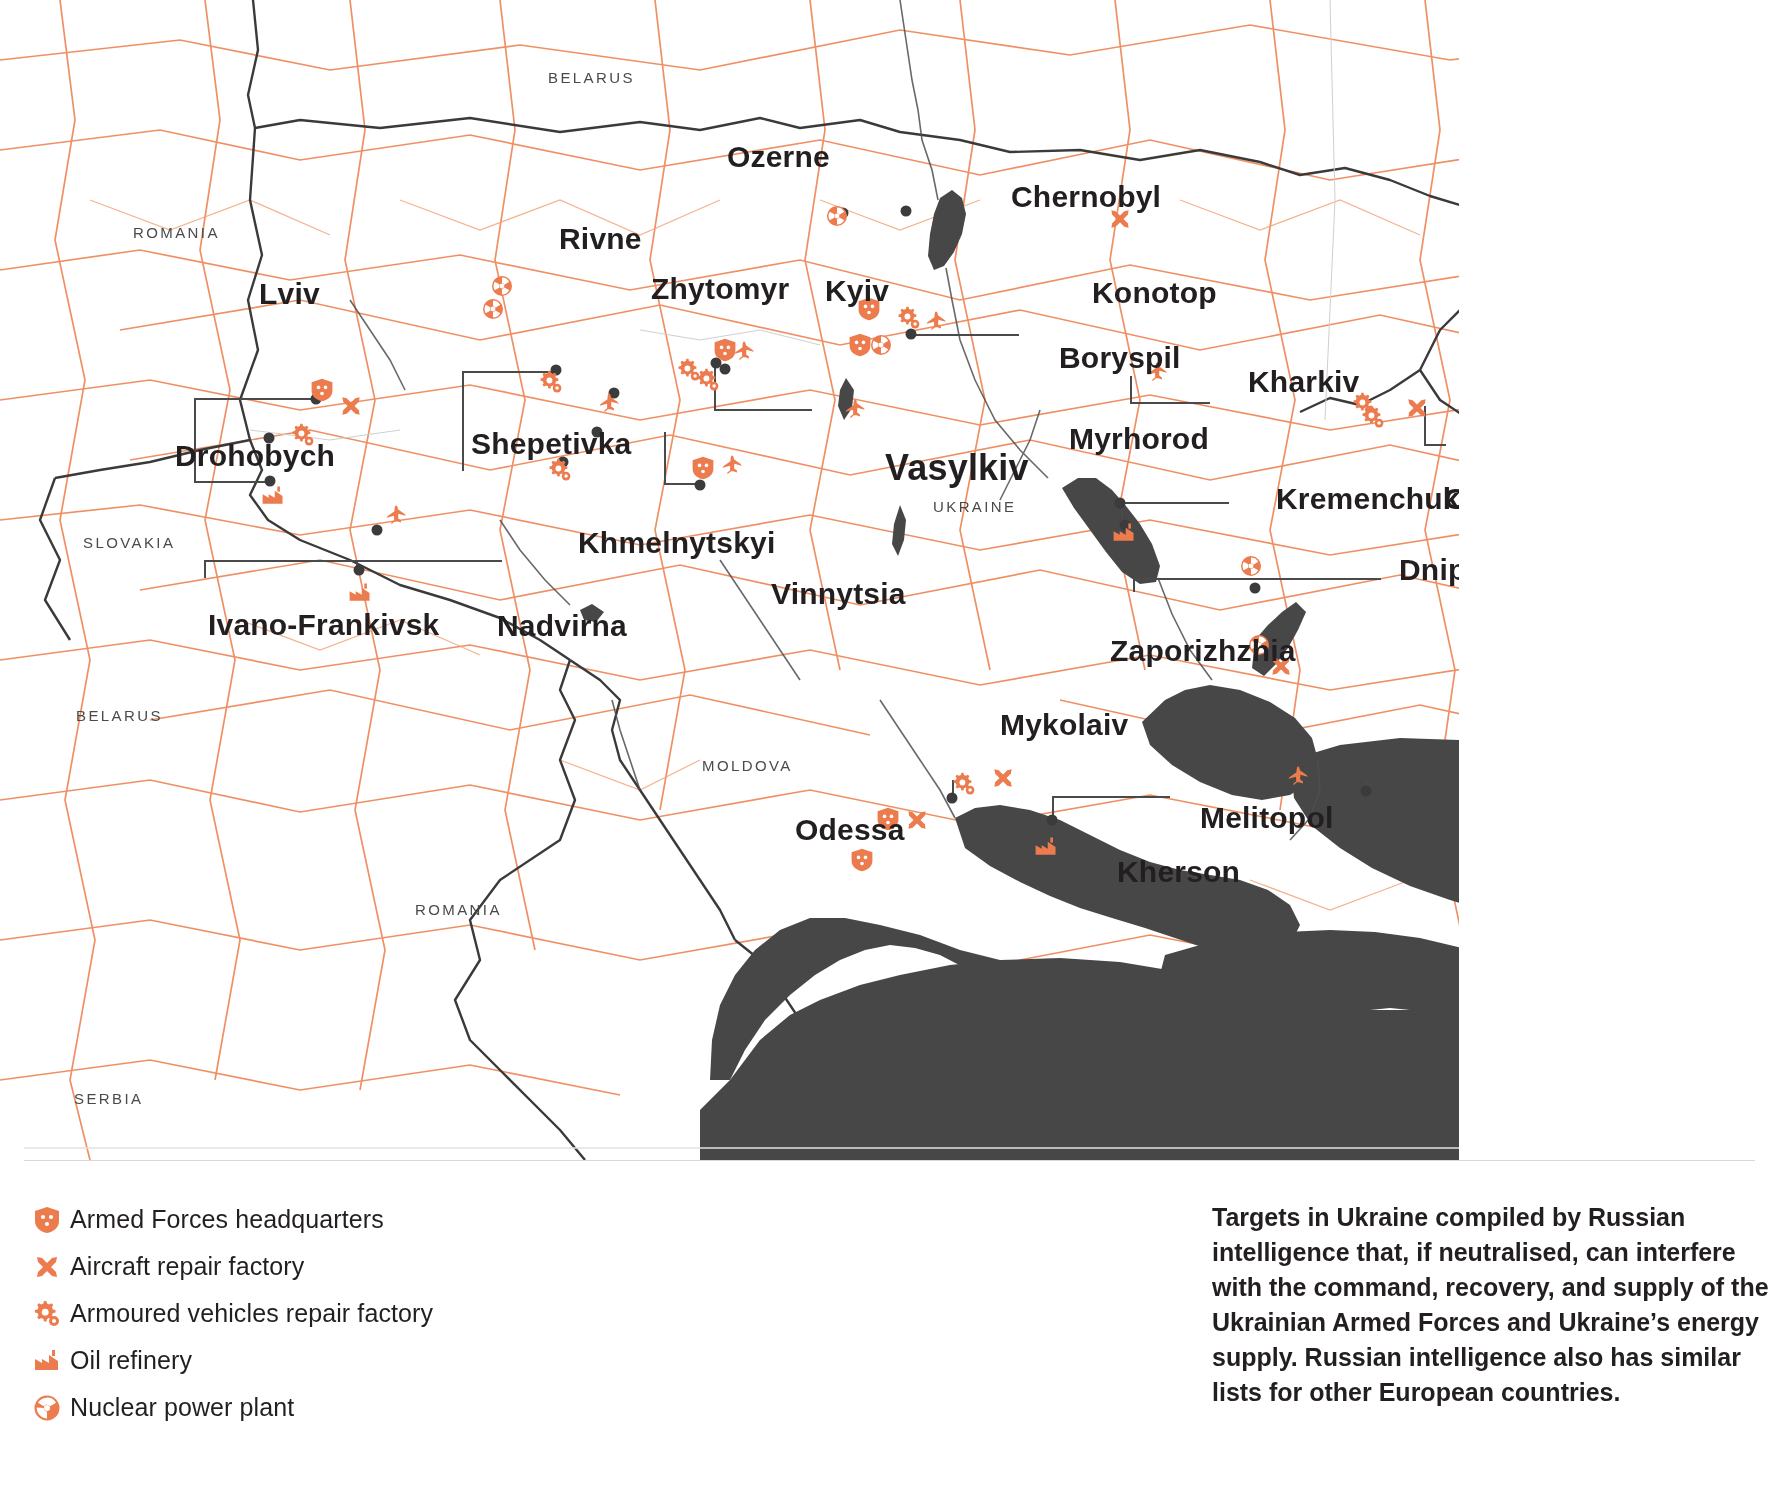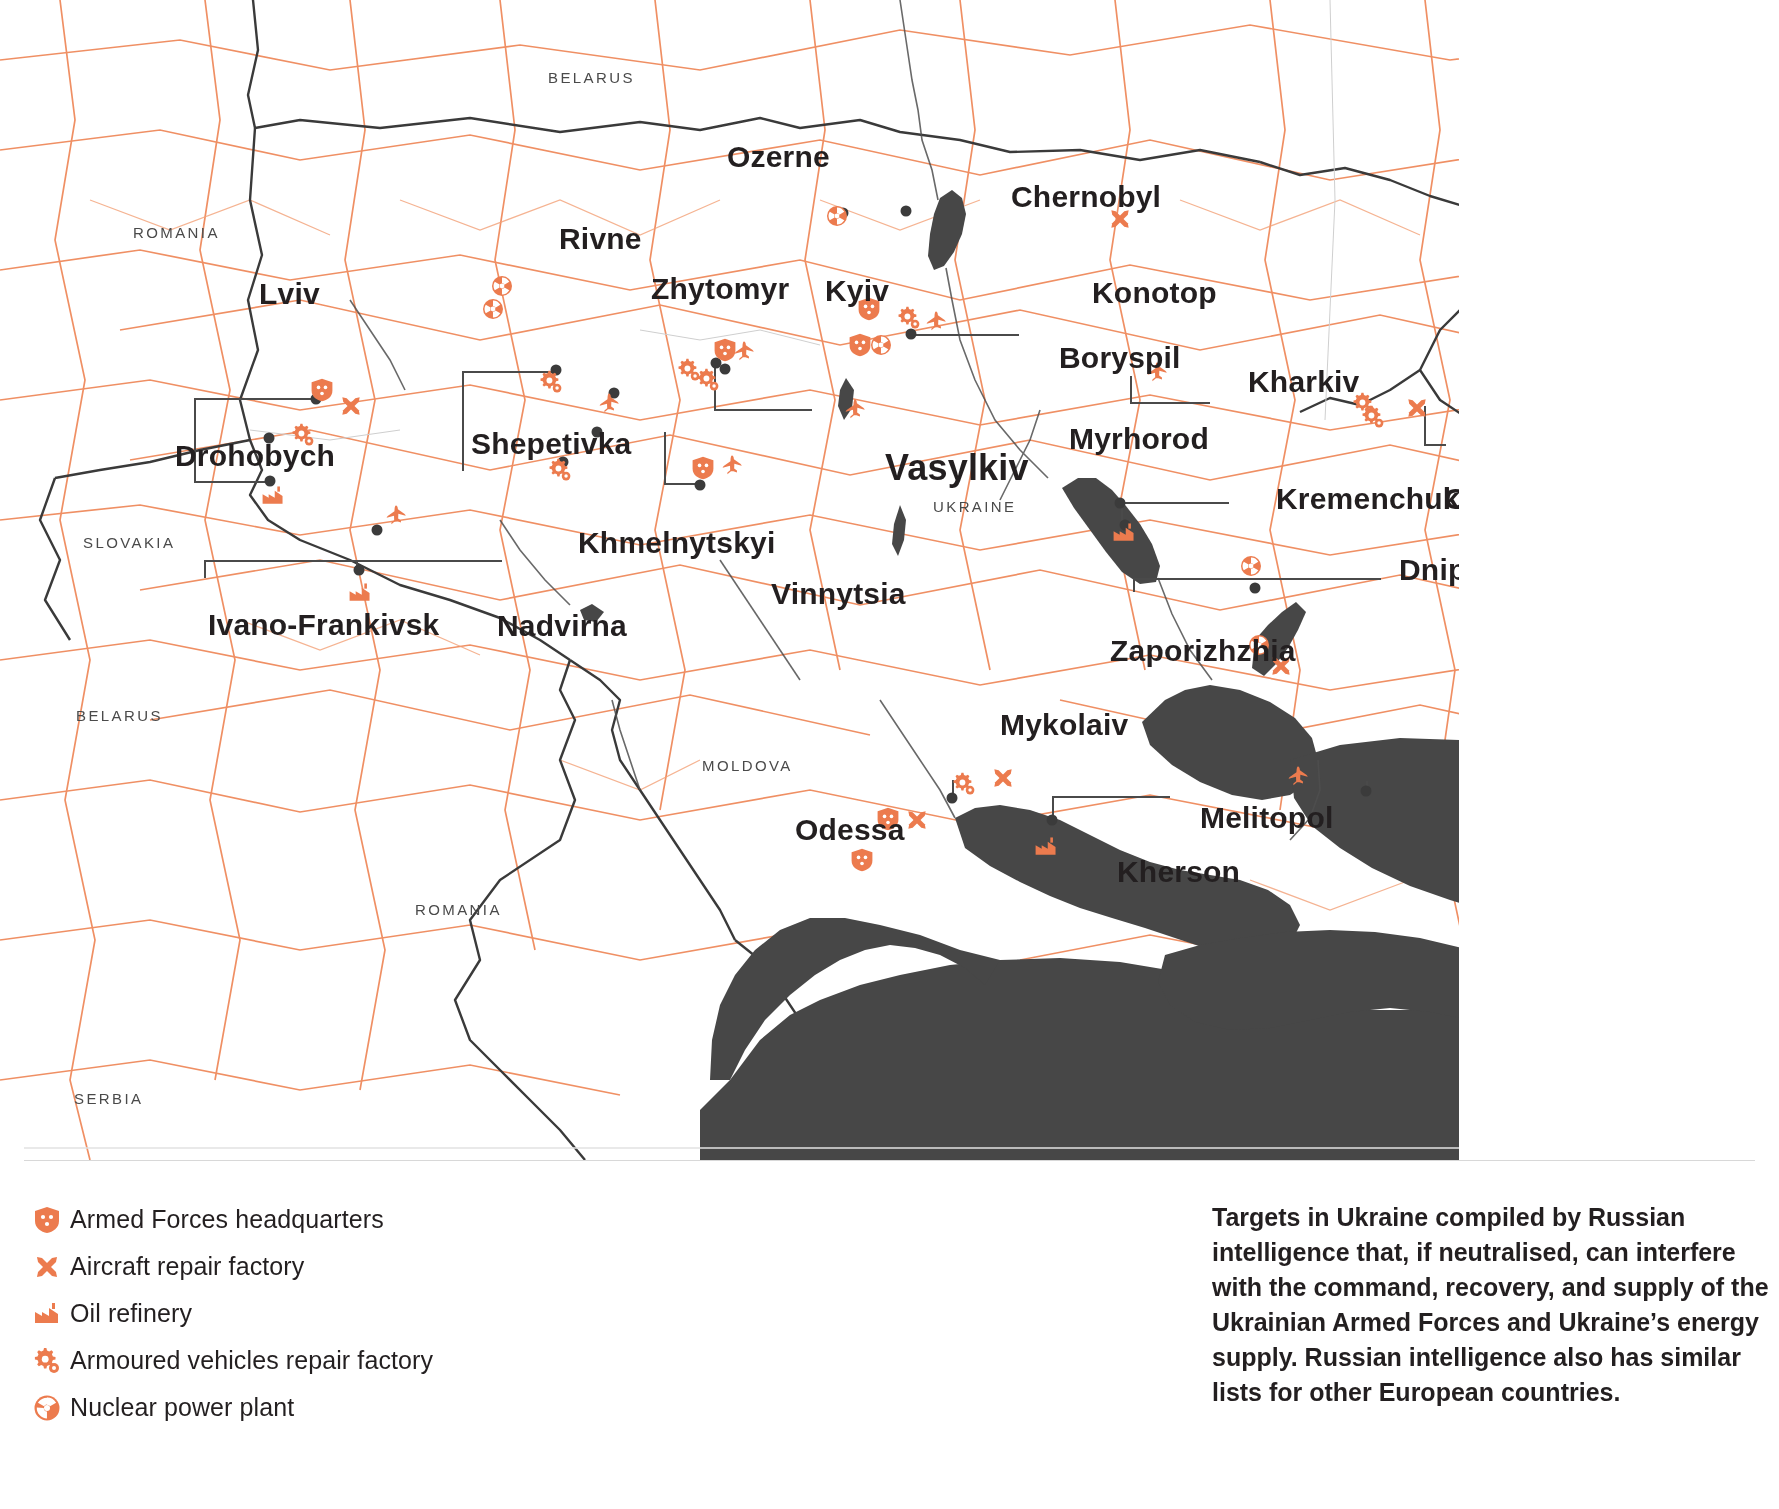--- a/index.html
+++ b/index.html
@@ -490,42 +490,42 @@
         <svg width="30" height="30" viewBox="0 0 30 30">
             <path d="M5 5 l5 1 l14 14 l1 5 l-5-1 L6 10 Z" fill="#ec7b4e"></path>
             <path d="M25 5 l-1 5 L10 24 l-5 1 l1-5 L20 6 Z" fill="#ec7b4e"></path>
           </svg>
       </span>
       <span class="legend-text">Aircraft repair factory</span>
     </div>
     <div class="legend-row">
       <span class="legend-ico">
         <svg width="30" height="30" viewBox="0 0 30 30">
+            <g fill="#ec7b4e">
+              <path d="M12 2 l2.4 0 l.6 2.6 2.2 1 2.3-1.3 1.7 1.7 -1.3 2.3 1 2.2 2.6 .6 0 2.4 -2.6 .6 -1 2.2 1.3 2.3 -1.7 1.7 -2.3-1.3 -2.2 1 -.6 2.6 -2.4 0 -.6-2.6 -2.2-1 -2.3 1.3 -1.7-1.7 1.3-2.3 -1-2.2 -2.6-.6 0-2.4 2.6-.6 1-2.2 -1.3-2.3 1.7-1.7 2.3 1.3 2.2-1 Z"></path>
+              <circle cx="13.2" cy="13.2" r="3.4" fill="#fff"></circle>
+              <circle cx="22" cy="22" r="5" fill="#ec7b4e"></circle>
+              <circle cx="22" cy="22" r="2" fill="#fff"></circle>
+            </g>
+          </svg>
+      </span>
+      <span class="legend-text">Armoured vehicles repair factory</span>
+    </div>
+    <div class="legend-row">
+      <span class="legend-ico">
+        <svg width="30" height="30" viewBox="0 0 30 30">
             <path d="M3 24 V13 l7 4 V13 l7 4 V9 l9 6 v9 Z" fill="#ec7b4e"></path>
             <rect x="20" y="4" width="3" height="6" fill="#ec7b4e"></rect>
           </svg>
       </span>
       <span class="legend-text">Oil refinery</span>
     </div>
     <div class="legend-row">
       <span class="legend-ico">
         <svg width="30" height="30" viewBox="0 0 30 30">
-            <g fill="#ec7b4e">
-              <path d="M12 2 l2.4 0 l.6 2.6 2.2 1 2.3-1.3 1.7 1.7 -1.3 2.3 1 2.2 2.6 .6 0 2.4 -2.6 .6 -1 2.2 1.3 2.3 -1.7 1.7 -2.3-1.3 -2.2 1 -.6 2.6 -2.4 0 -.6-2.6 -2.2-1 -2.3 1.3 -1.7-1.7 1.3-2.3 -1-2.2 -2.6-.6 0-2.4 2.6-.6 1-2.2 -1.3-2.3 1.7-1.7 2.3 1.3 2.2-1 Z"></path>
-              <circle cx="13.2" cy="13.2" r="3.4" fill="#fff"></circle>
-              <circle cx="22" cy="22" r="5" fill="#ec7b4e"></circle>
-              <circle cx="22" cy="22" r="2" fill="#fff"></circle>
-            </g>
-          </svg>
-      </span>
-      <span class="legend-text">Armoured vehicles repair factory</span>
-    </div>
-    <div class="legend-row">
-      <span class="legend-ico">
-        <svg width="30" height="30" viewBox="0 0 30 30">
             <circle cx="15" cy="15" r="12.5" fill="#ec7b4e"></circle>
             <circle cx="15" cy="15" r="3" fill="#fff"></circle>
             <path d="M15 4.5 a10.5 10.5 0 0 1 9.1 5.3 l-6.1 3.5 A3.5 3.5 0 0 0 15 11.5 Z" fill="#fff"></path>
             <path d="M24.1 9.8 a10.5 10.5 0 0 1 -4.5 14.3 l-3-6.3 a3.5 3.5 0 0 0 1.4-4.5 Z" fill="#fff" transform="rotate(120 15 15)"></path>
             <path d="M24.1 9.8 a10.5 10.5 0 0 1 -4.5 14.3 l-3-6.3 a3.5 3.5 0 0 0 1.4-4.5 Z" fill="#fff" transform="rotate(240 15 15)"></path>
           </svg>
       </span>
       <span class="legend-text">Nuclear power plant</span>
     </div>
   </div>

